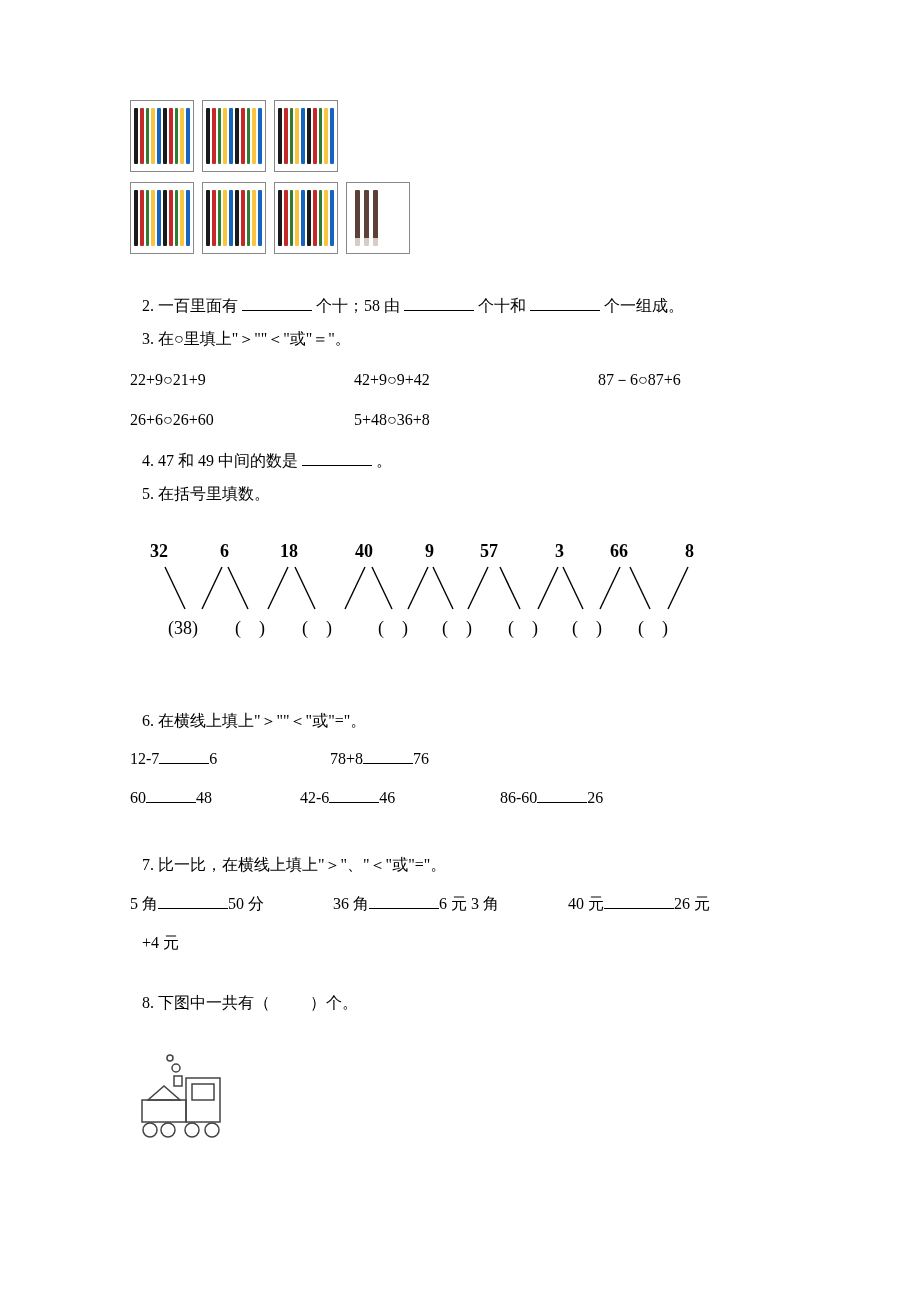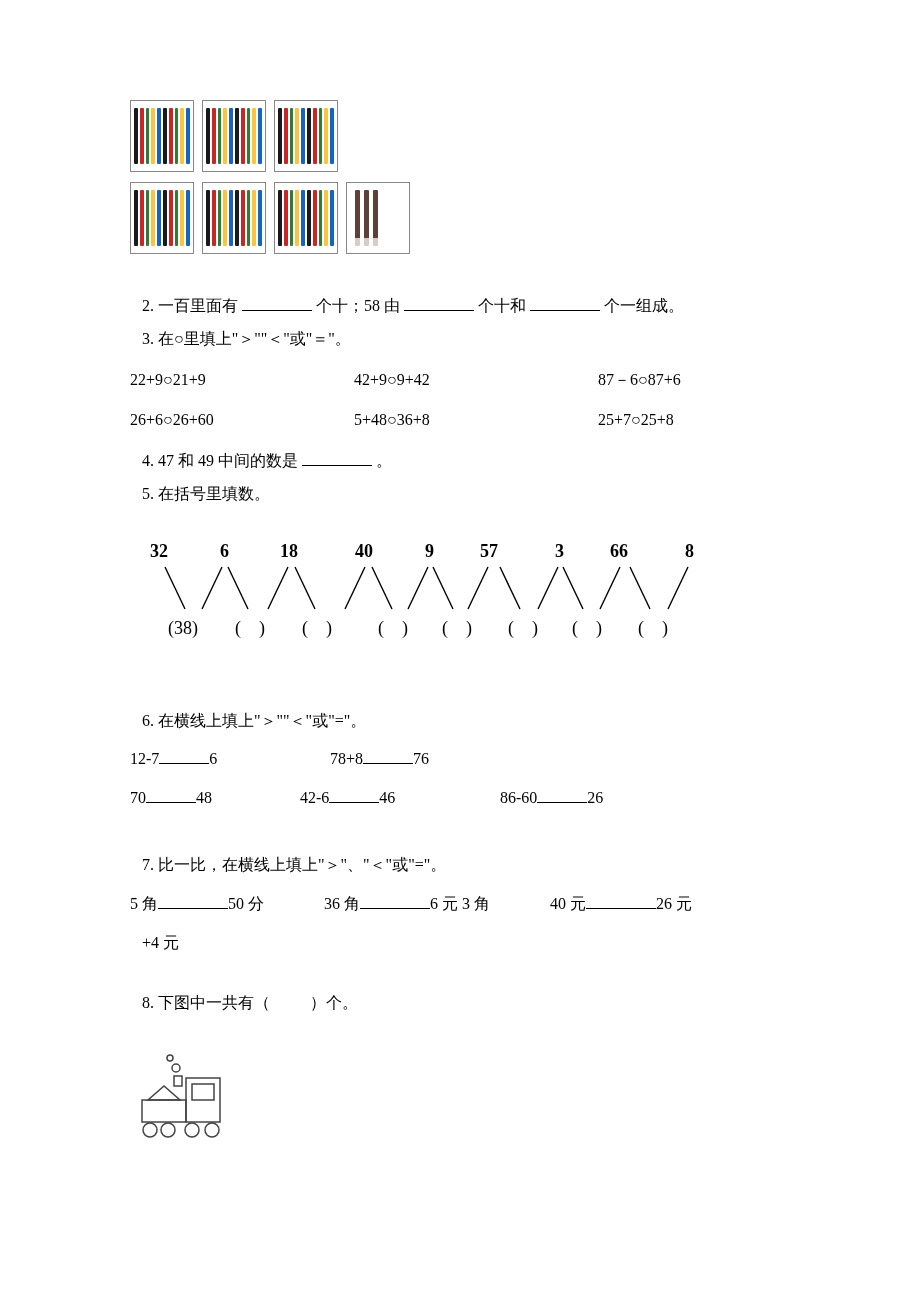--- a/index.html
+++ b/index.html
@@ -40,21 +40,21 @@
     .spacer { height: 24px; }
     .number-bond-wrap { margin: 30px 0 20px 0; }
     .nb-svg { width: 660px; height: 110px; }
     .nb-num { font-family: "Times New Roman", serif; font-weight: bold; font-size: 18px; }
     .nb-paren { font-family: "Times New Roman", serif; font-size: 18px; }
     .num { font-family: "Times New Roman", "SimSun", serif; }
     .q6-row { display: flex; margin: 10px 0; }
     .q6-c1 { width: 170px; }
     .q6-c2 { width: 200px; }
     .q6-c3 { width: 200px; }
-    .q7-row { display: flex; margin: 10px 0; flex-wrap: wrap; }
+    .q7-row { display: flex; margin: 10px 0; flex-wrap: wrap; gap: 9px; }
     .q7-c { margin-right: 60px; }
     .train-wrap { margin-top: 30px; }
   </style>
 </head>
 <body>
 
 <div class="pencil-row">
   <div class="pencil-box">
     <div class="pencil p-black"></div>
       <div class="pencil p-red"></div>
@@ -150,21 +150,20 @@
 
 <div class="q-line">3. 在○里填上"＞""＜"或"＝"。</div>
 <div class="eq-row">
   <div class="eq-cell eq-c1 num">22+9○21+9</div>
   <div class="eq-cell eq-c2 num">42+9○9+42</div>
   <div class="eq-cell eq-c3 num">87－6○87+6</div>
 </div>
 <div class="eq-row">
   <div class="eq-cell eq-c1 num">26+6○26+60</div>
   <div class="eq-cell eq-c2 num">5+48○36+8</div>
-  <div class="eq-cell eq-c3 num">25+7○25+8</div>
 </div>
 
 <div class="q-line">
   <span>4. 47 和 49 中间的数是</span>
   <span class="blank md"></span>
   <span>。</span>
 </div>
 
 <div class="q-line">5. 在括号里填数。</div>
 
@@ -212,21 +211,21 @@
 </div>
 
 <div class="spacer"></div>
 
 <div class="q-line">6. 在横线上填上"＞""＜"或"="。</div>
 <div class="q6-row">
   <div class="q6-c2 num"><span>12-7</span><span class="blank sm"></span><span>6</span></div>
   <div class="q6-c3 num"><span>78+8</span><span class="blank sm"></span><span>76</span></div>
 </div>
 <div class="q6-row">
-  <div class="q6-c1 num"><span>70</span><span class="blank sm"></span><span>48</span></div>
+  <div class="q6-c1 num"><span>60</span><span class="blank sm"></span><span>48</span></div>
   <div class="q6-c2 num"><span>42-6</span><span class="blank sm"></span><span>46</span></div>
   <div class="q6-c3 num"><span>86-60</span><span class="blank sm"></span><span>26</span></div>
 </div>
 
 <div class="spacer"></div>
 
 <div class="q-line">7. 比一比，在横线上填上"＞"、"＜"或"="。</div>
 <div class="q7-row">
   <div class="q7-c"><span>5 角</span><span class="blank md"></span><span>50 分</span></div>
   <div class="q7-c"><span>36 角</span><span class="blank md"></span><span>6 元 3 角</span></div>

